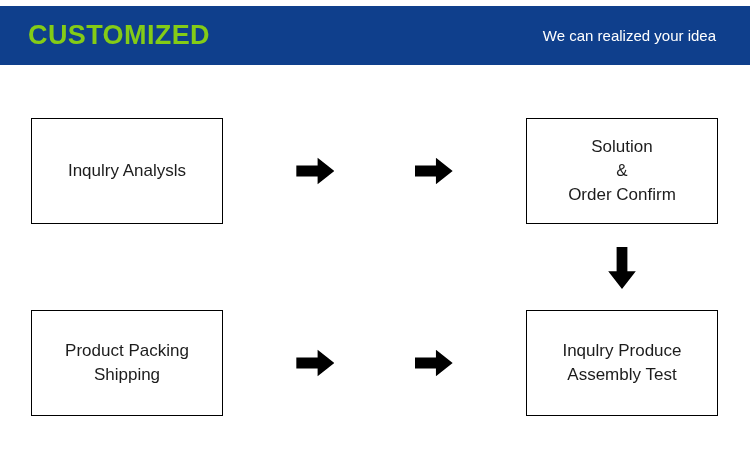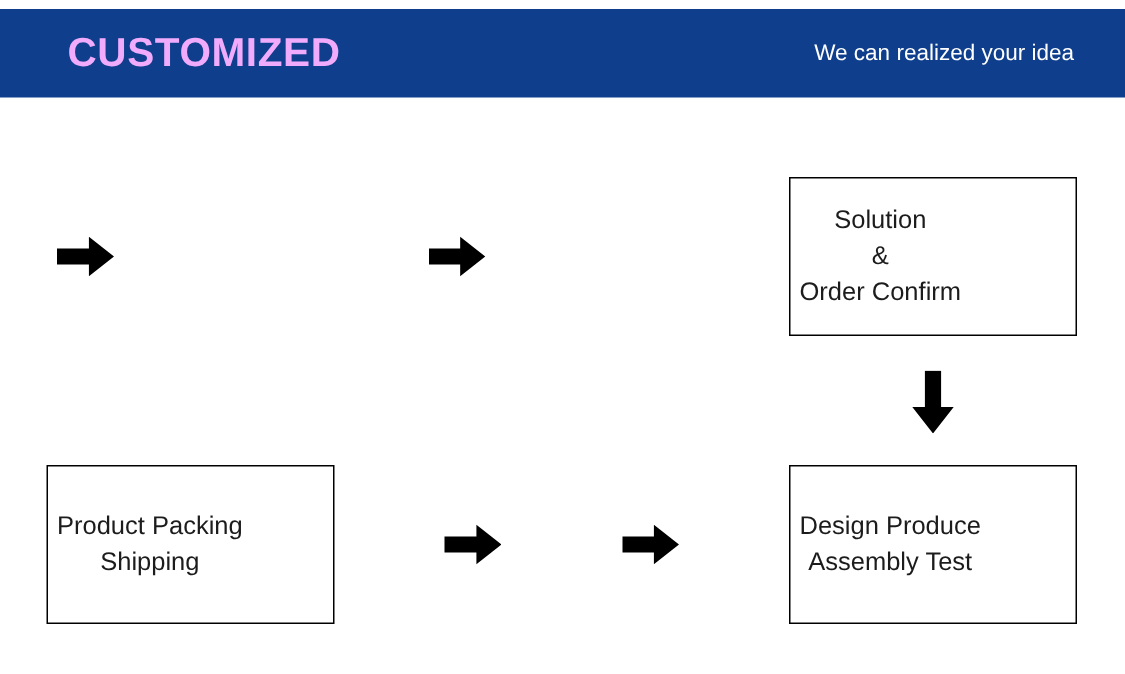--- a/index.html
+++ b/index.html
@@ -24,27 +24,26 @@
     width: 750px;
     height: 59px;
     background: #0f3f8c;
     display: flex;
     align-items: center;
     justify-content: space-between;
     box-sizing: border-box;
     padding: 0 34px 0 28px;
   }
   .banner-title {
-    color: #f0abfc;
+    color: #84cc16;
     font-size: 27px;
     font-weight: bold;
     letter-spacing: 0.4px;
     line-height: 1;
     white-space: nowrap;
-    margin-left: 17px;
   }
   .banner-tagline {
     color: #ffffff;
     font-size: 15px;
     font-weight: normal;
     line-height: 1;
     white-space: nowrap;
   }
 
   
@@ -67,20 +66,21 @@
   .flow-row.row-1 { top: 53px; height: 106px; }
   .flow-row.row-2 { top: 245px; height: 106px; }
 
   .node {
     width: 192px;
     border: 1.6px solid #000000;
     background: #ffffff;
     box-sizing: border-box;
     display: flex;
     align-items: center;
+    justify-content: center;
     text-align: center;
   }
   .node-label {
     font-size: 17px;
     line-height: 1.42;
     color: #1c1c1c;
     padding: 0 6px;
     white-space: pre-line;
   }
 
@@ -123,20 +123,23 @@
 
 <div class="banner">
   <div class="banner-title">CUSTOMIZED</div>
   <div class="banner-tagline">We can realized your idea</div>
 </div>
 
 <div class="flow">
 
   <div class="flow-row row-1">
 
+    <div class="node">
+      <span class="node-label">Inqulry Analysls</span>
+    </div>
 
     <div class="arrow-right">
       <span class="glyph"></span>
     </div>
 
 
     <div class="arrow-right">
       <span class="glyph"></span>
     </div>
 
@@ -162,19 +165,19 @@
     <div class="arrow-right">
       <span class="glyph"></span>
     </div>
 
 
     <div class="arrow-right">
       <span class="glyph"></span>
     </div>
 
     <div class="node">
-      <span class="node-label">Design Produce
+      <span class="node-label">Inqulry Produce
 Assembly Test</span>
     </div>
 
   </div>
 
 </div>
 
 </body></html>

